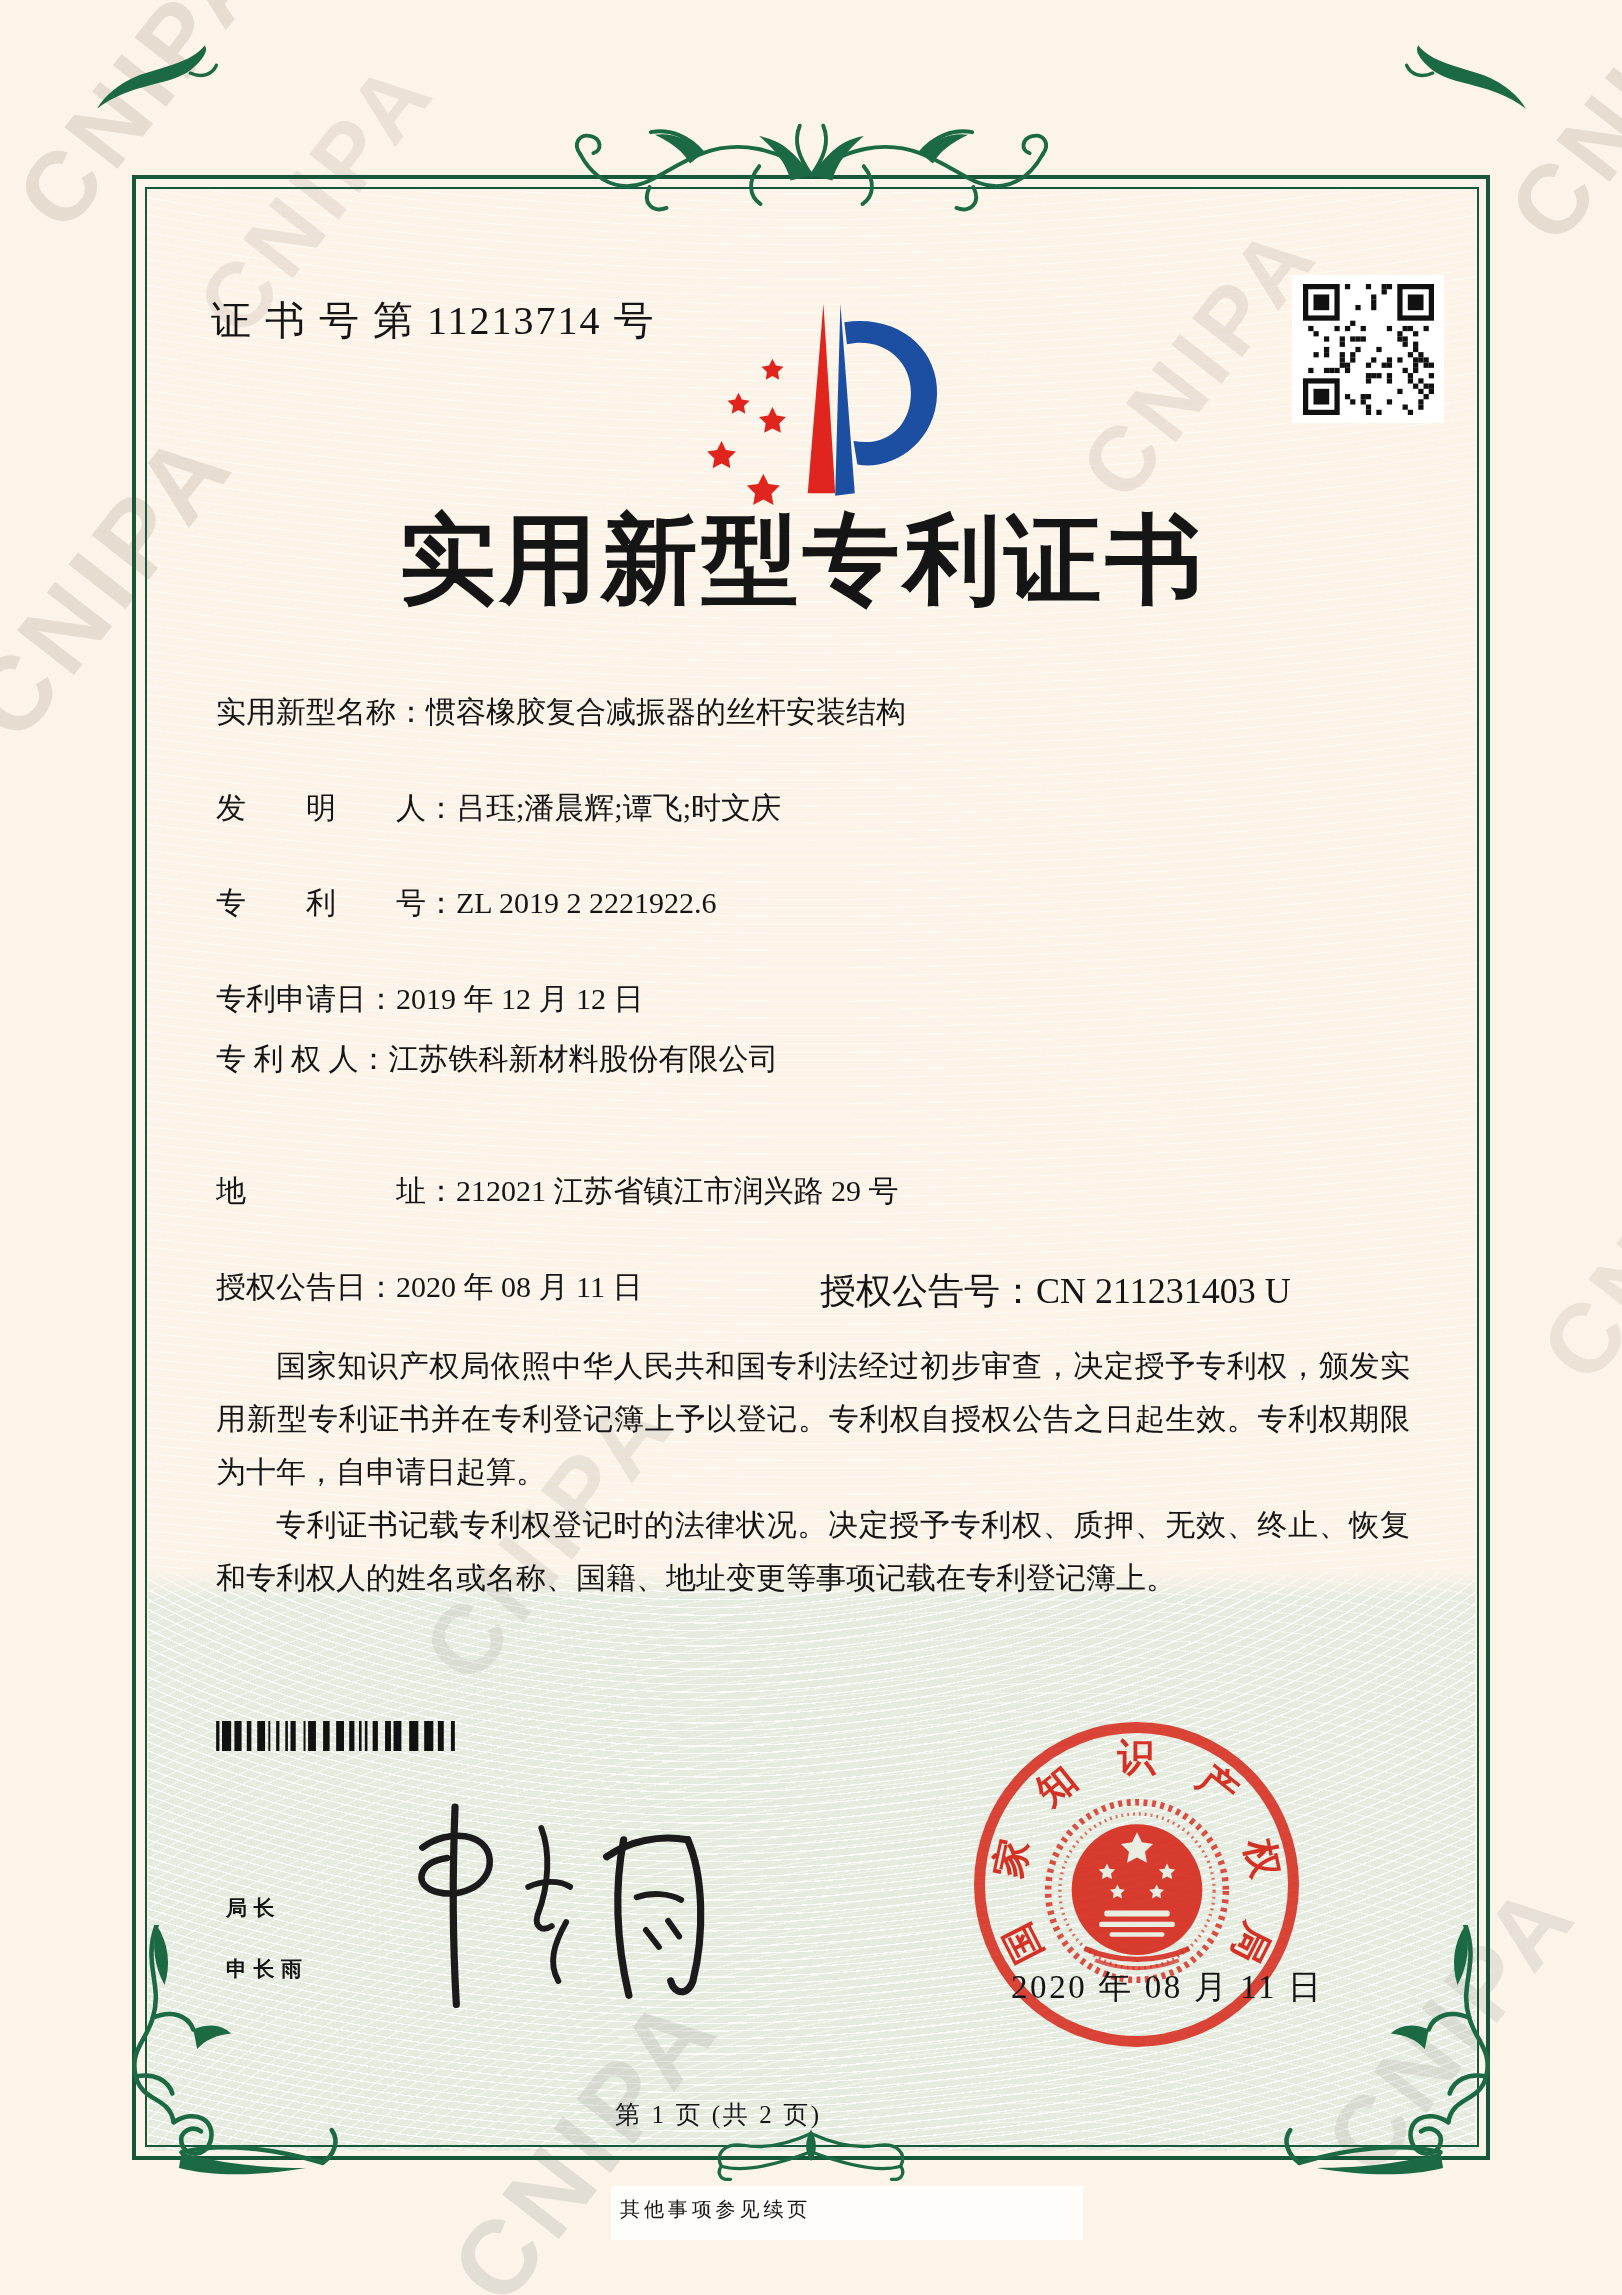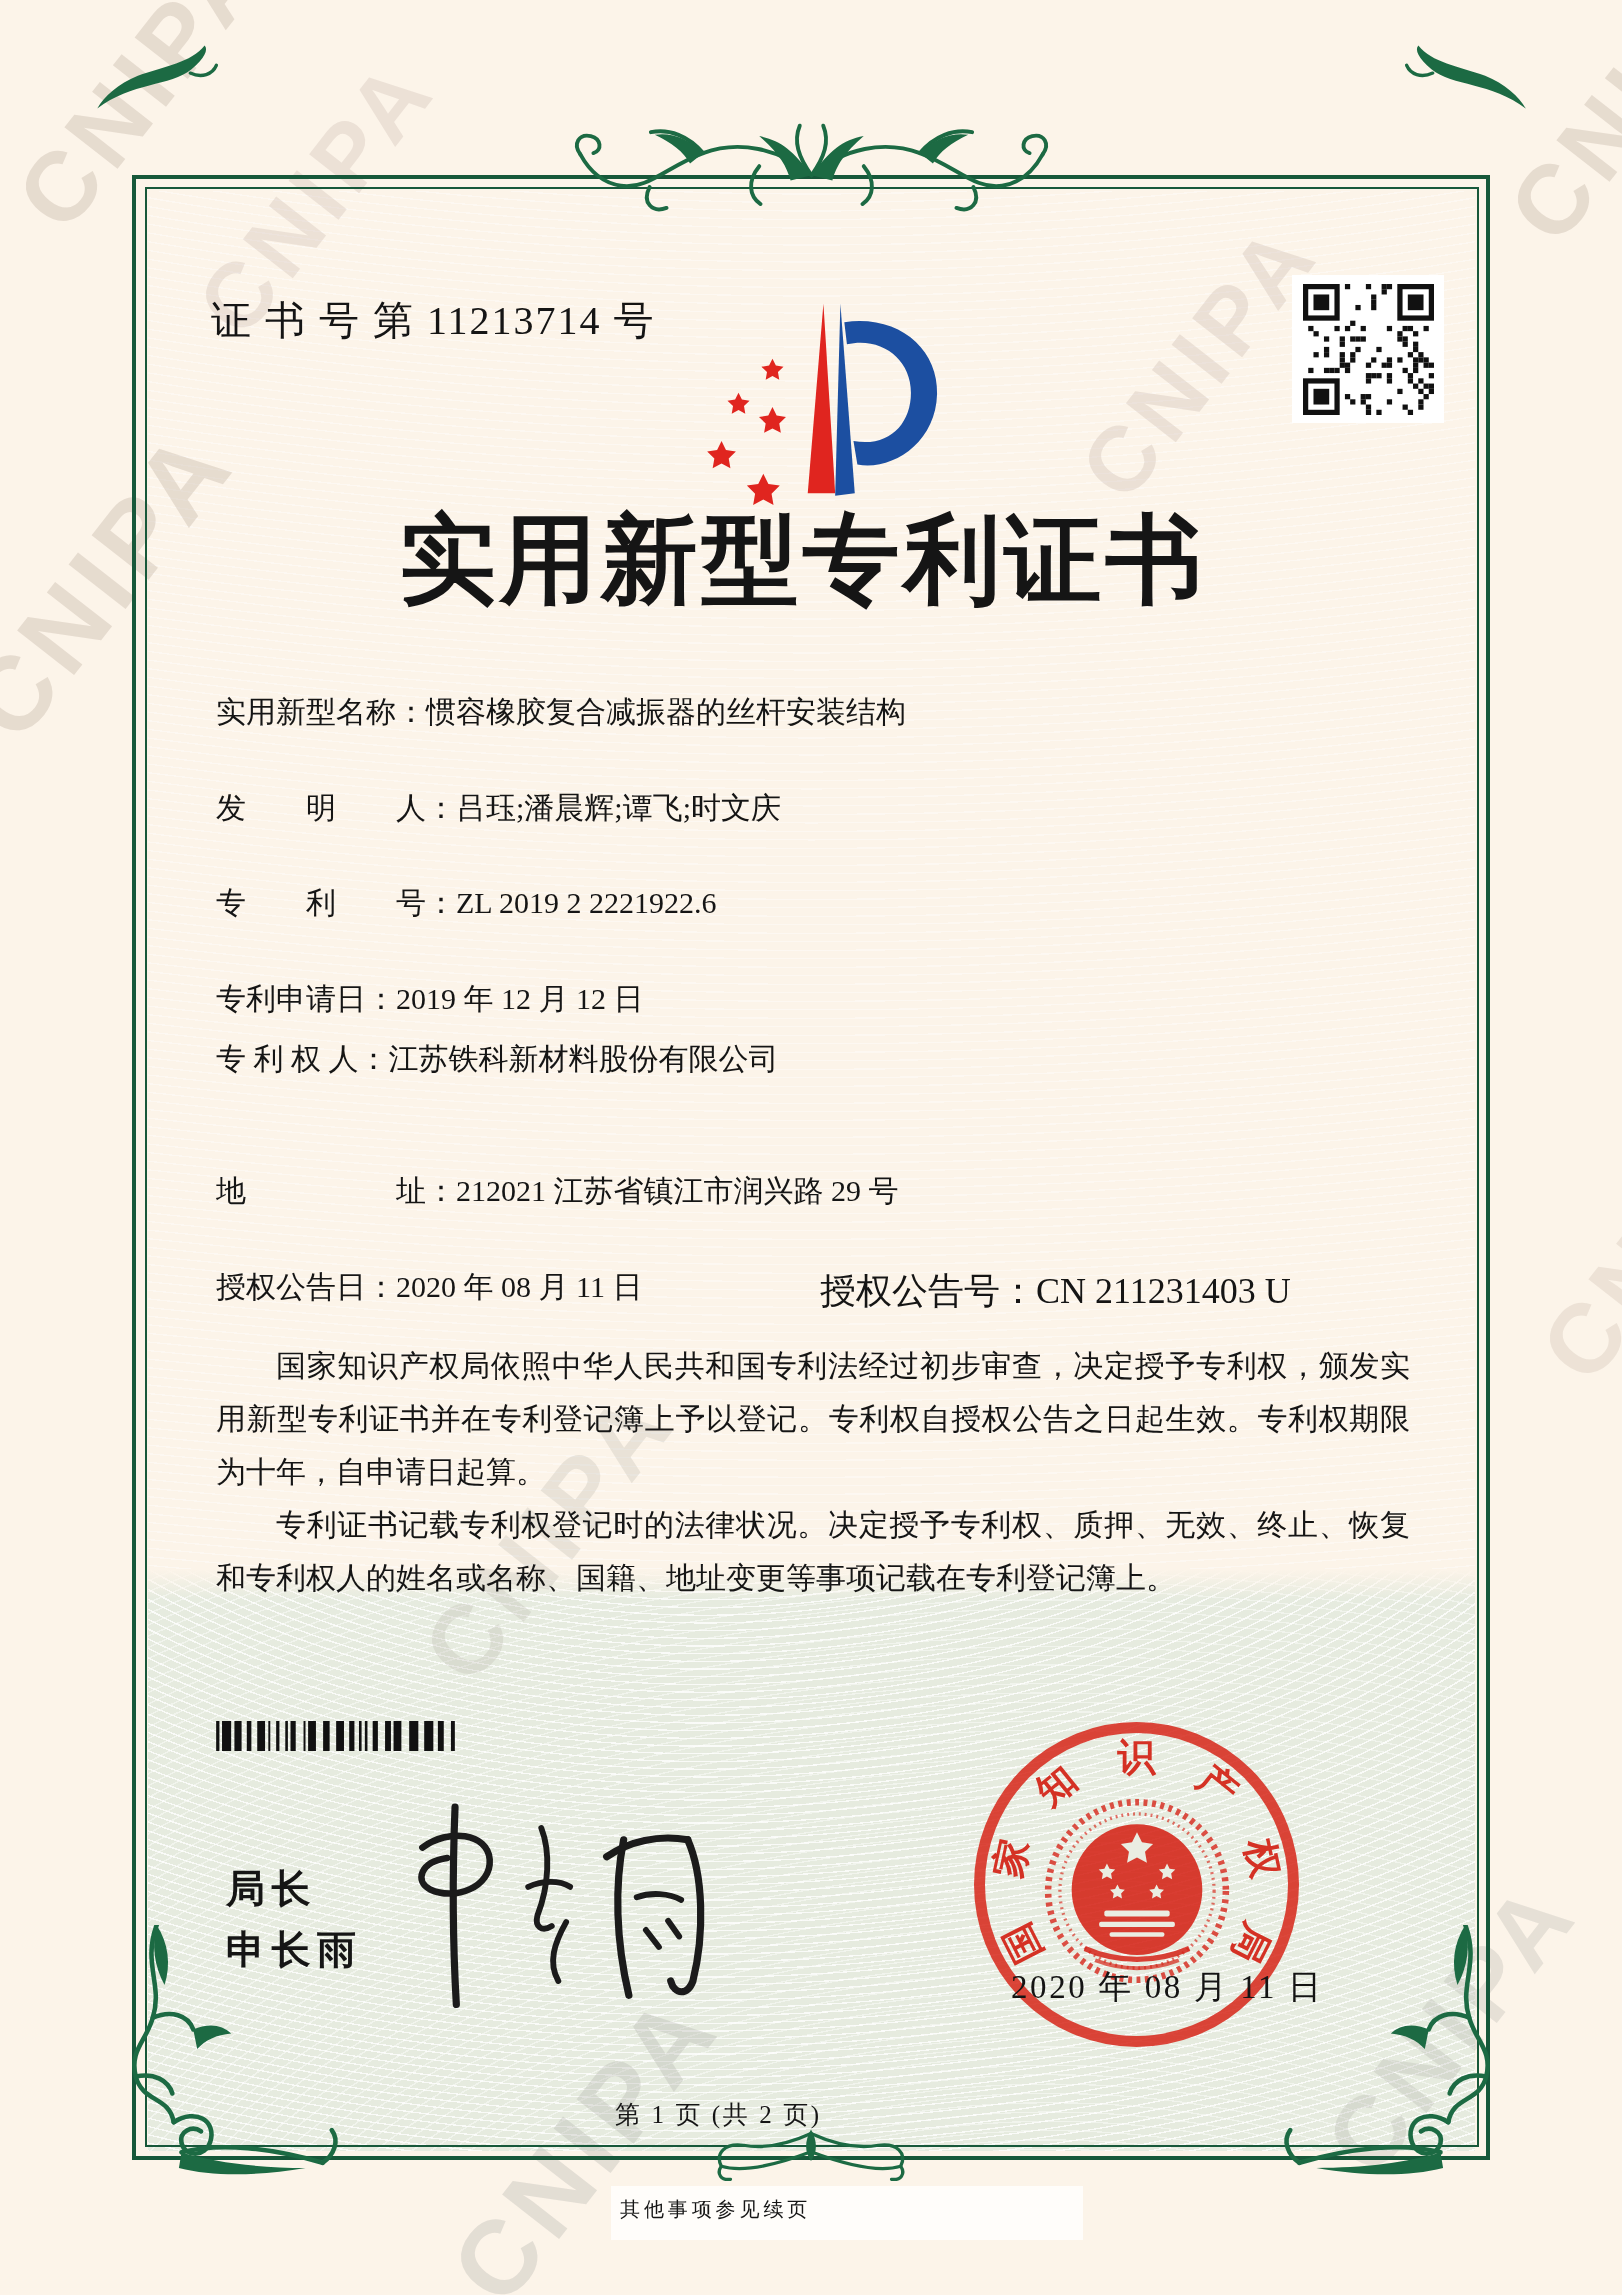--- a/index.html
+++ b/index.html
@@ -45,21 +45,21 @@
   .row{left:216px; font-size:30px;}
   .row .lbl{display:inline;}
   .row .val{display:inline;text-align:center;}
   .row2-right{left:820px; font-size:36px;}
   .paras{left:216px; top:1339px; width:1194px; font-size:30px; line-height:53px;
          text-align:justify; white-space:normal; z-index:5; position:absolute;}
   .paras p{margin:0; text-indent:2em;}
   .qr-box{left:1292px; top:275px; width:152px; height:148px; background:#fff;}
   .barcode{left:216px; top:1721px; width:239px; height:30px;}
   .signer{font-family:Liberation Serif, serif; font-weight:600;
-          font-size:39px; letter-spacing:6.5px;}
+          font-size:21px; letter-spacing:6.5px;margin-top:32px;}
   .footer-page{left:615px; top:2098px; width:281px; text-align:left;
                font-size:25px; letter-spacing:2.6px;}
   .bottom-strip{position:absolute; left:611px; top:2186px; width:472px; height:54px;
                 background:#fffdfa; z-index:4;}
   .bottom-note{left:620px; top:2196px; font-size:20px; letter-spacing:3.9px;}
   
   .seal{
     position:absolute; left:974px; top:1722px; width:325px; height:325px; z-index:6;
     border:11px solid rgba(214,38,25,.85); border-radius:50%; box-sizing:border-box;
   }

